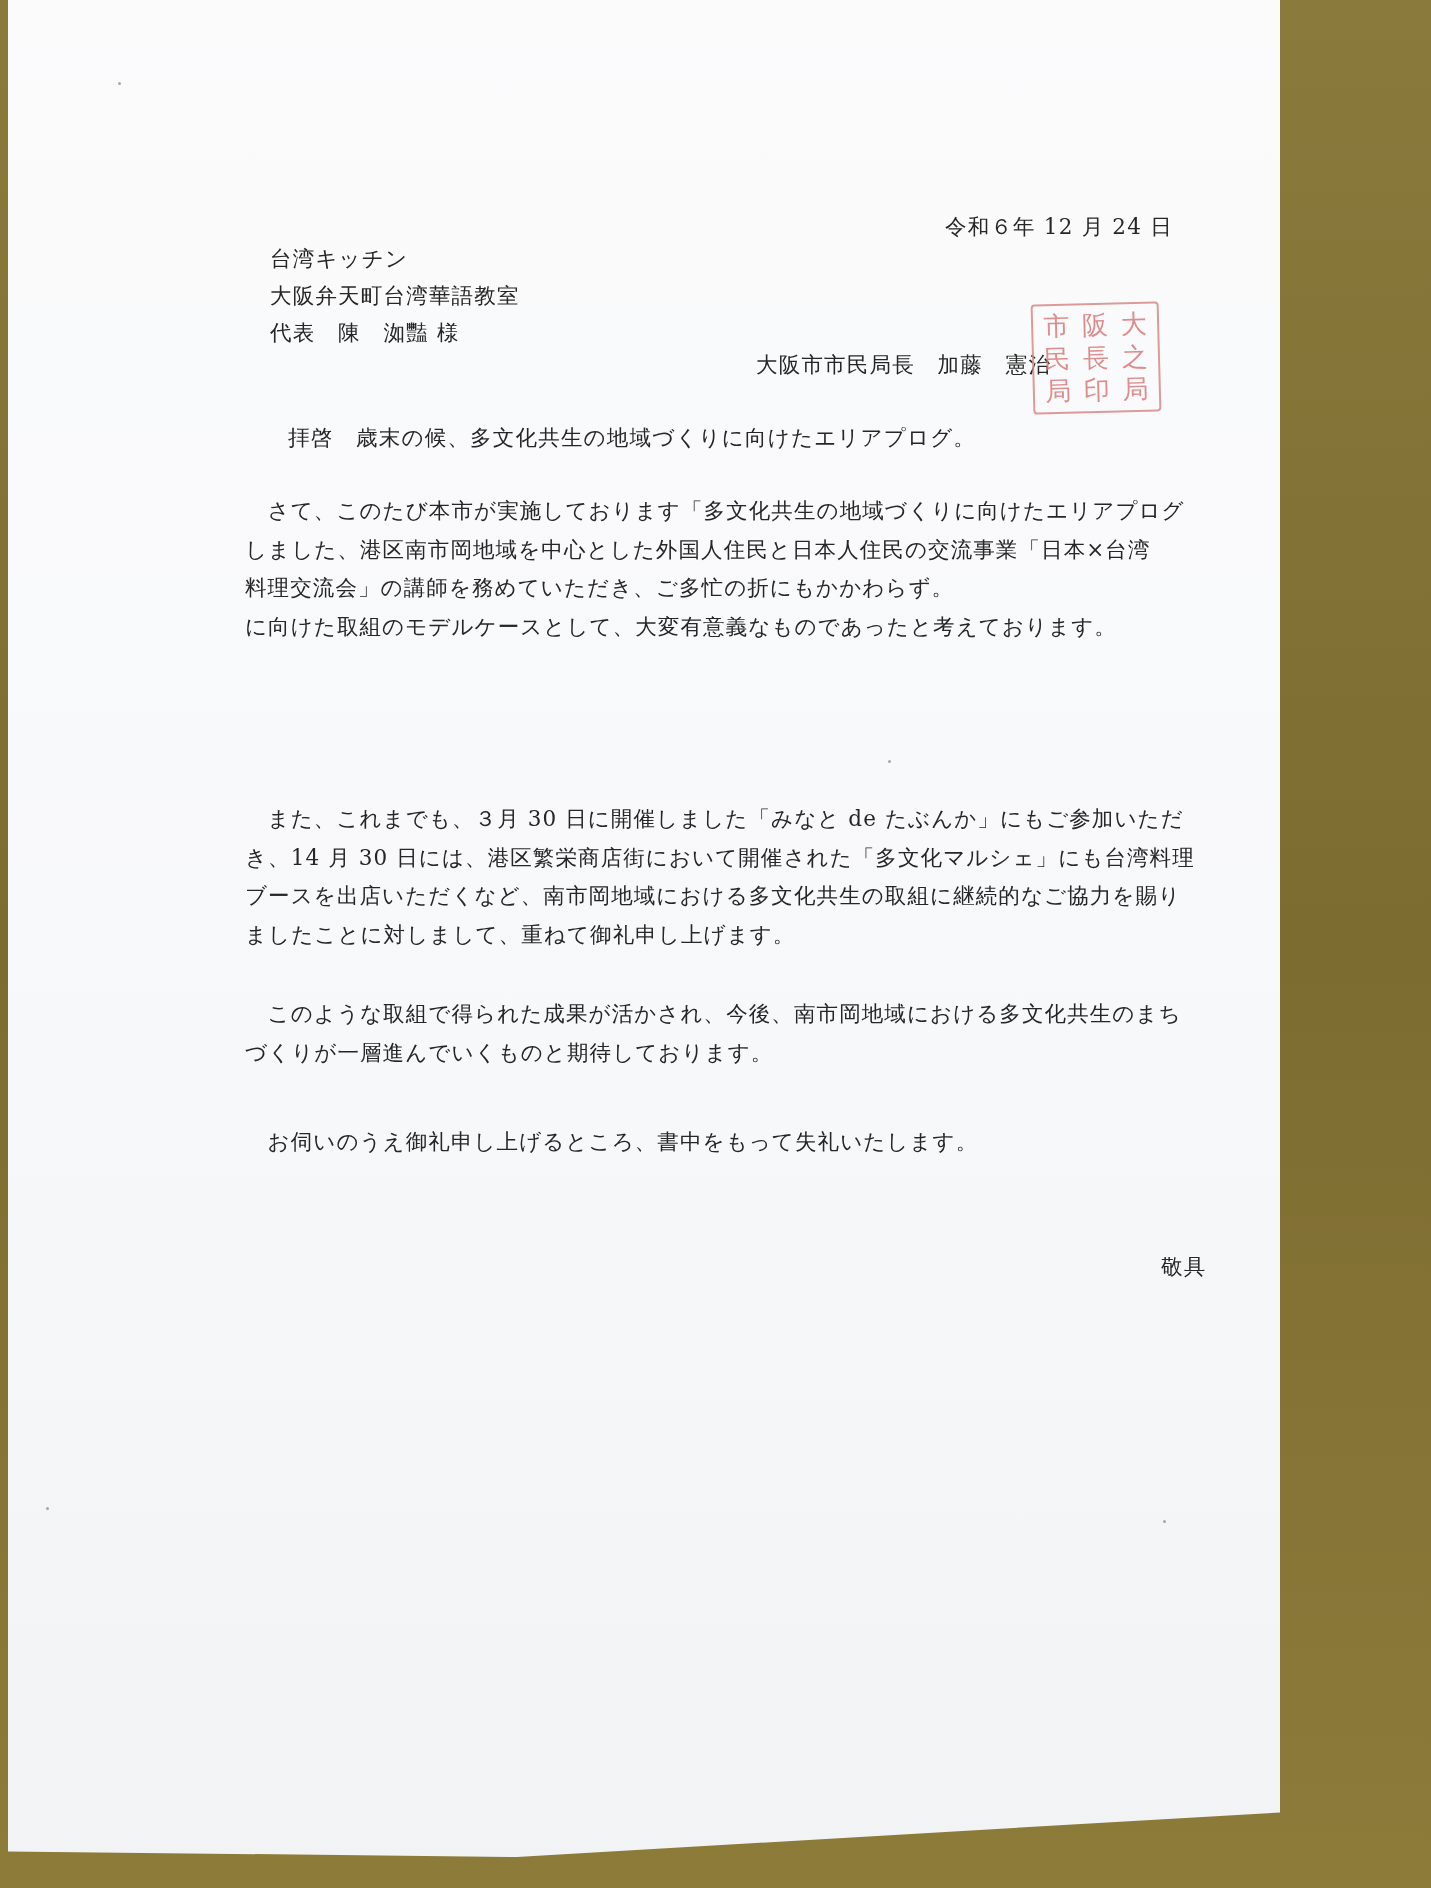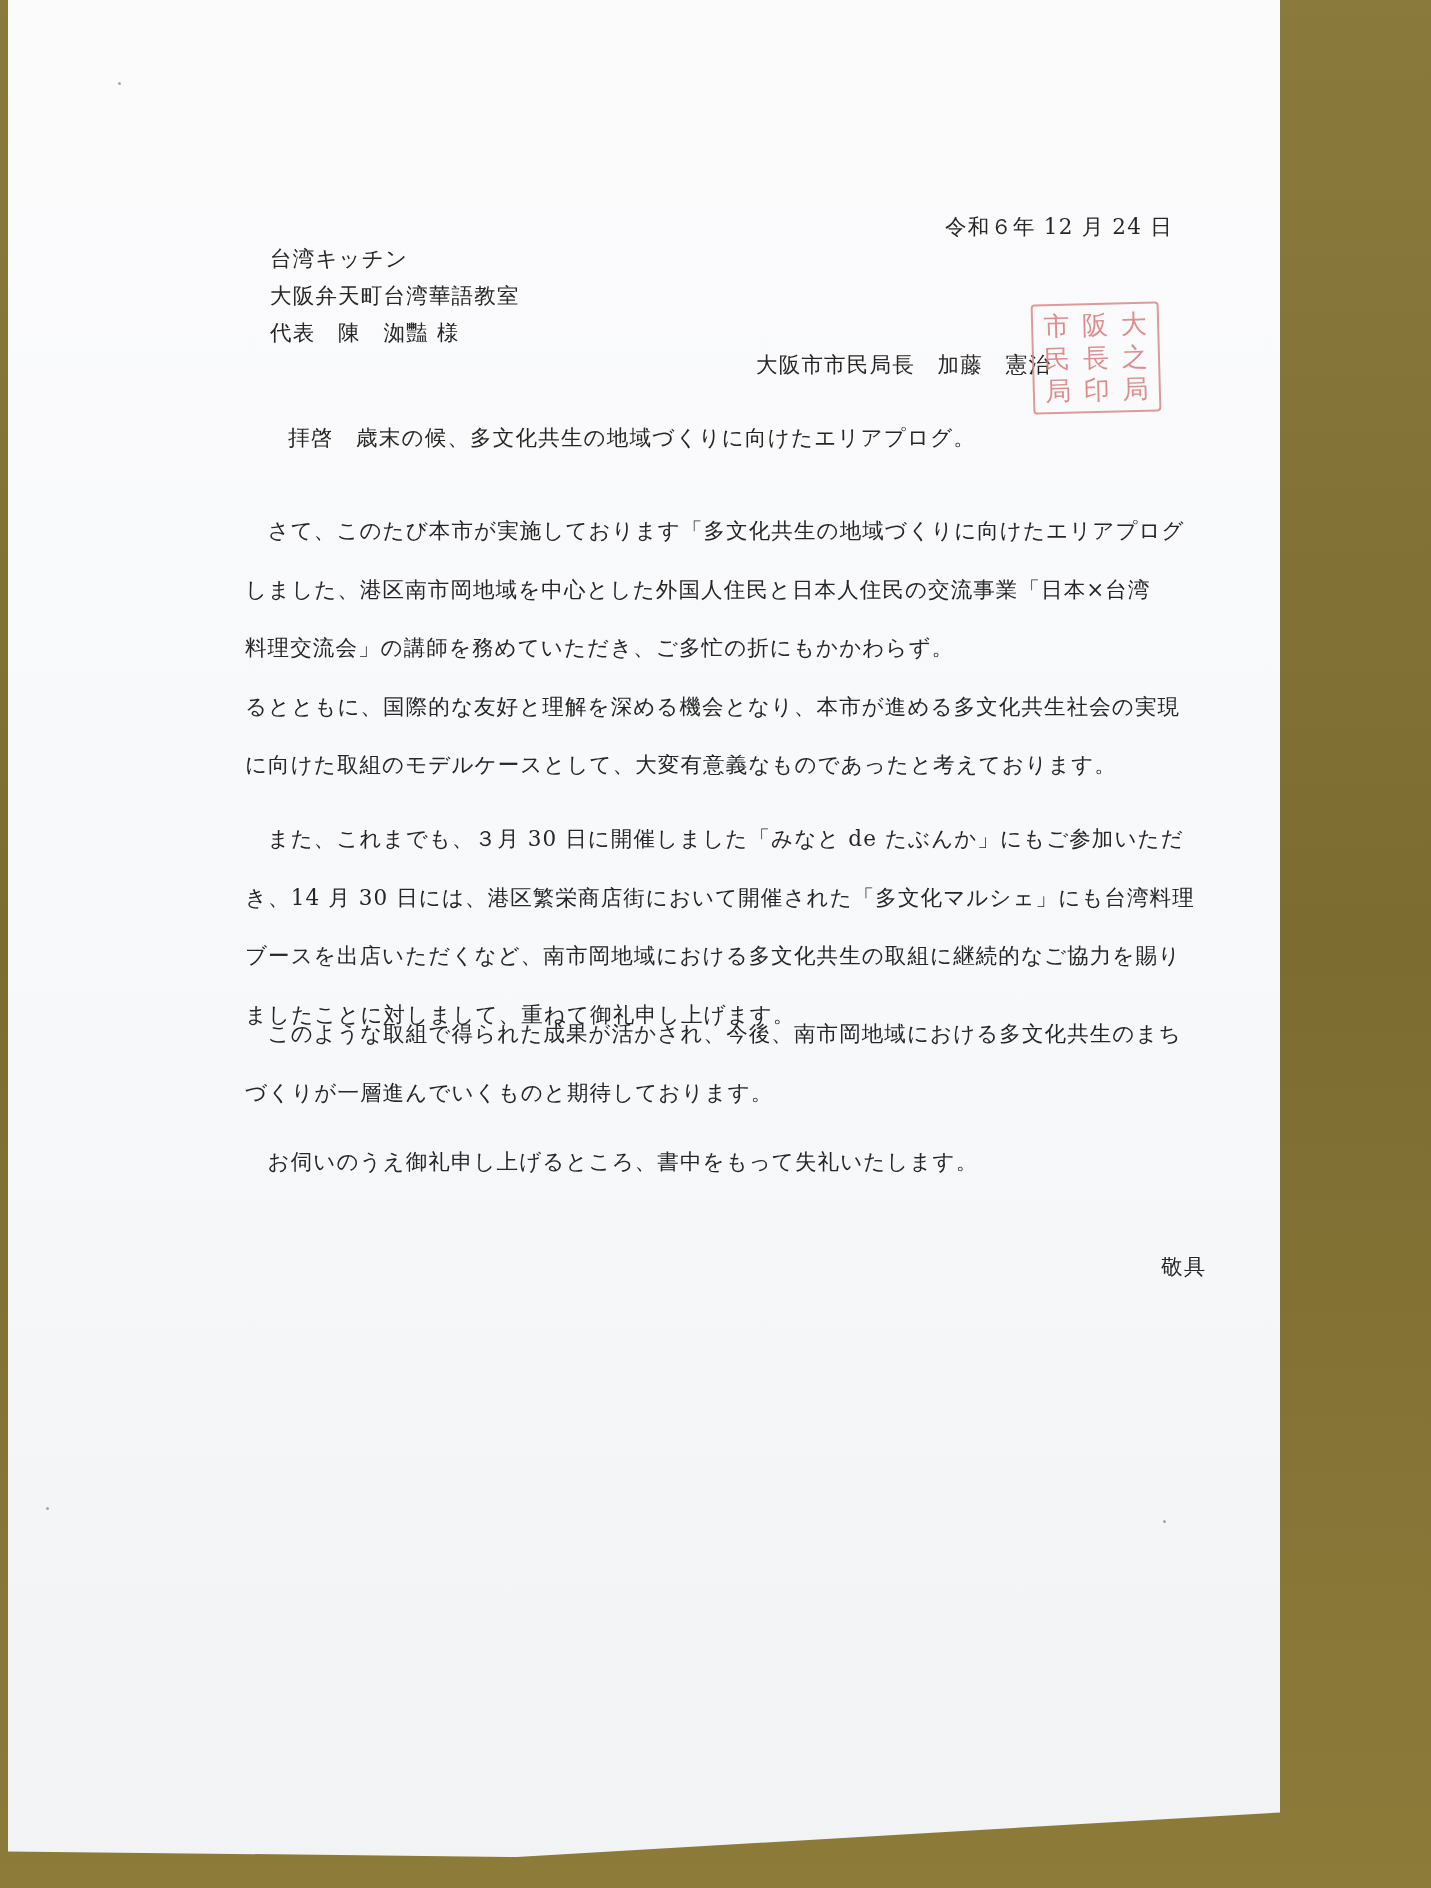--- a/index.html
+++ b/index.html
@@ -14,21 +14,21 @@
       box-shadow: 0 2px 6px rgba(0,0,0,0.25);
       clip-path: polygon(0 0, 100% 0, 100% 97.6%, 40% 100%, 0 99.7%);
     }
     .txt { position: absolute; color: #262626; font-size: 21.5px; letter-spacing: 1.2px; white-space: nowrap; }
     .date { left: 937px; top: 212px; }
     .recipient { left: 262px; top: 240px; line-height: 37px; }
     .recipient div { white-space: nowrap; }
     .sender { left: 748px; top: 350px; }
     .greeting { left: 280px; top: 423px; }
     .para { position: absolute; left: 237px; width: 960px; color: #262626; font-size: 21.5px; letter-spacing: 1.1px; line-height: 38.5px; }
-    .para div { white-space: nowrap; margin-top: 20px; }
+    .para div { white-space: nowrap; }
     .p1 { top: 492px; }
     .p2 { top: 800px; }
     .p3 { top: 995px; }
     .p4 { top: 1123px; }
     .closing { left: 1153px; top: 1252px; text-align: center; }
     .seal {
       position: absolute; left: 1024px; top: 303px; width: 128px; height: 110px;
       border: 2px solid #d98a8a; border-radius: 4px; transform: rotate(-1.5deg);
       display: grid; grid-template-columns: repeat(3, 1fr); grid-template-rows: repeat(3, 1fr);
       padding: 4px; box-sizing: border-box; opacity: 0.85;
@@ -65,21 +65,20 @@
     <span>印</span>
     <span>局</span>
   </div>
 
   <div class="txt greeting">拝啓　歳末の候、多文化共生の地域づくりに向けたエリアプログ。</div>
 
   <div class="para p1">
     <div>　さて、このたび本市が実施しております「多文化共生の地域づくりに向けたエリアプログ</div>
     <div>しました、港区南市岡地域を中心とした外国人住民と日本人住民の交流事業「日本×台湾</div>
     <div>料理交流会」の講師を務めていただき、ご多忙の折にもかかわらず。</div>
-    <div>るとともに、国際的な友好と理解を深める機会となり、本市が進める多文化共生社会の実現</div>
     <div>に向けた取組のモデルケースとして、大変有意義なものであったと考えております。</div>
   </div>
 
   <div class="para p2">
     <div>　また、これまでも、３月 30 日に開催しました「みなと de たぶんか」にもご参加いただ</div>
     <div>き、14 月 30 日には、港区繁栄商店街において開催された「多文化マルシェ」にも台湾料理</div>
     <div>ブースを出店いただくなど、南市岡地域における多文化共生の取組に継続的なご協力を賜り</div>
     <div>ましたことに対しまして、重ねて御礼申し上げます。</div>
   </div>
 

